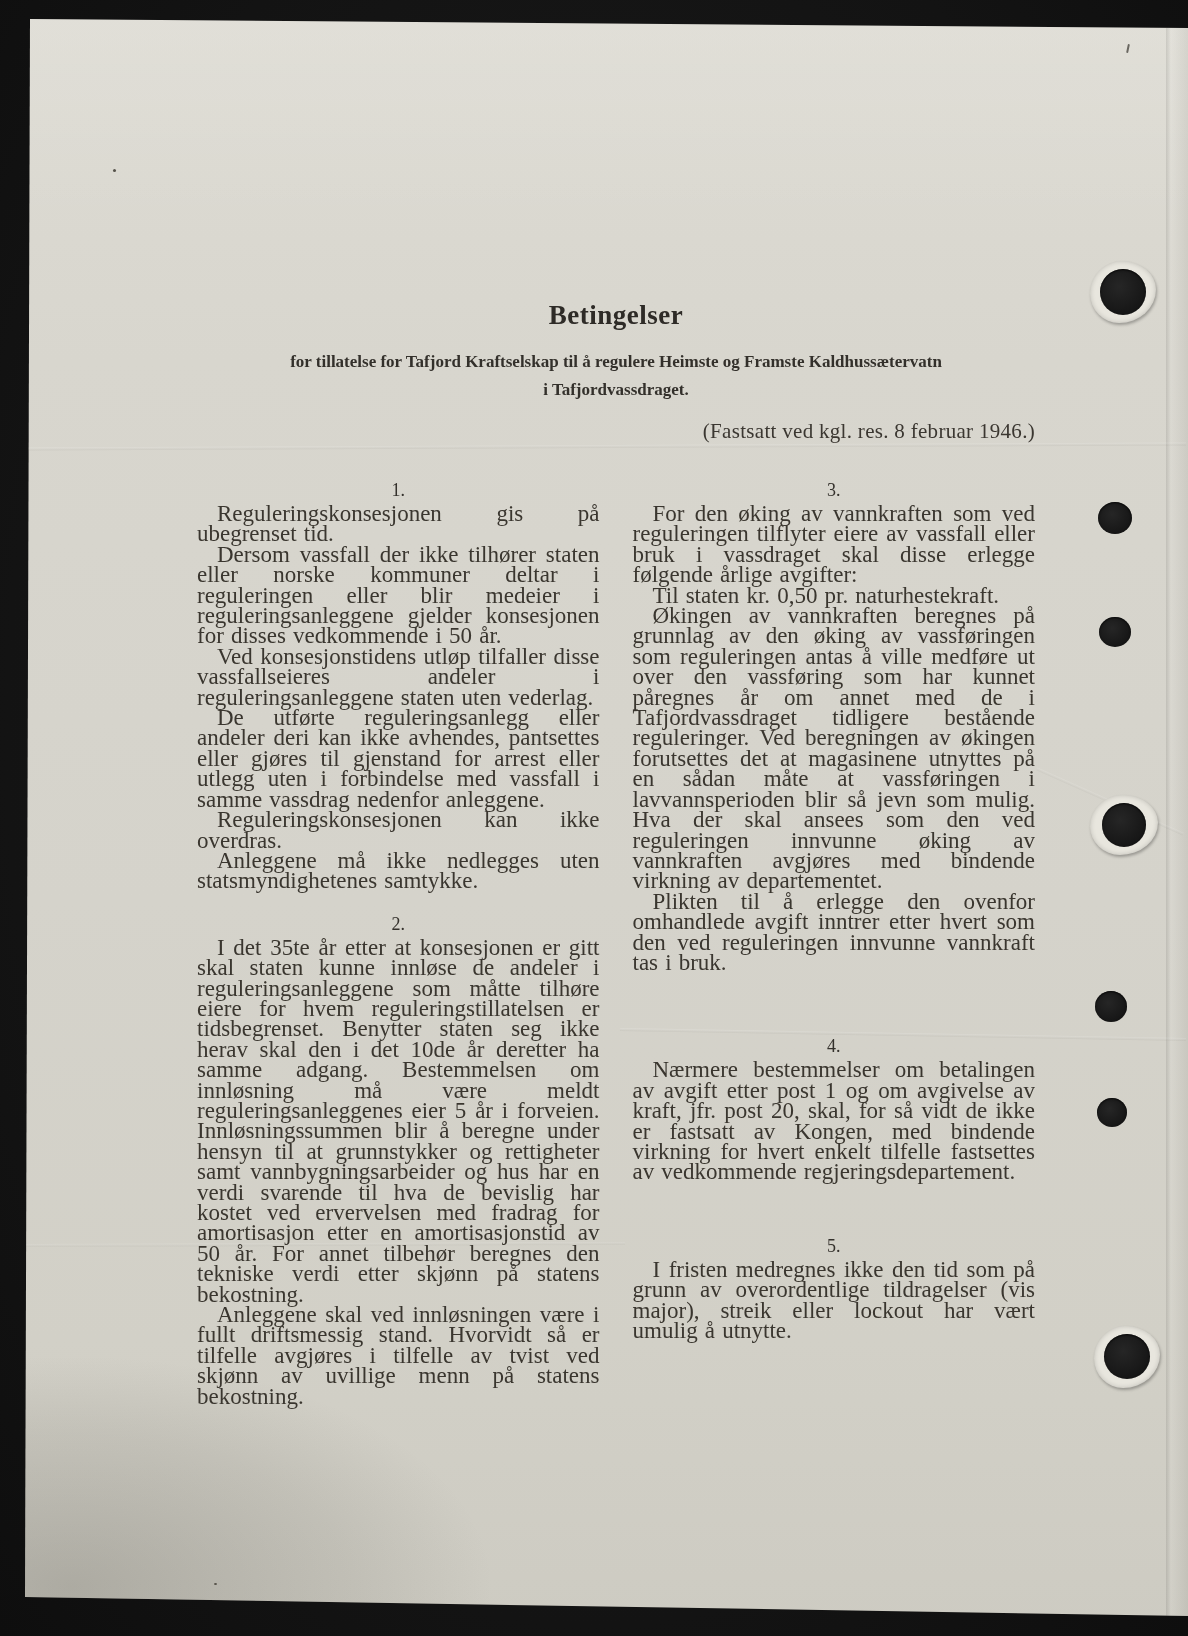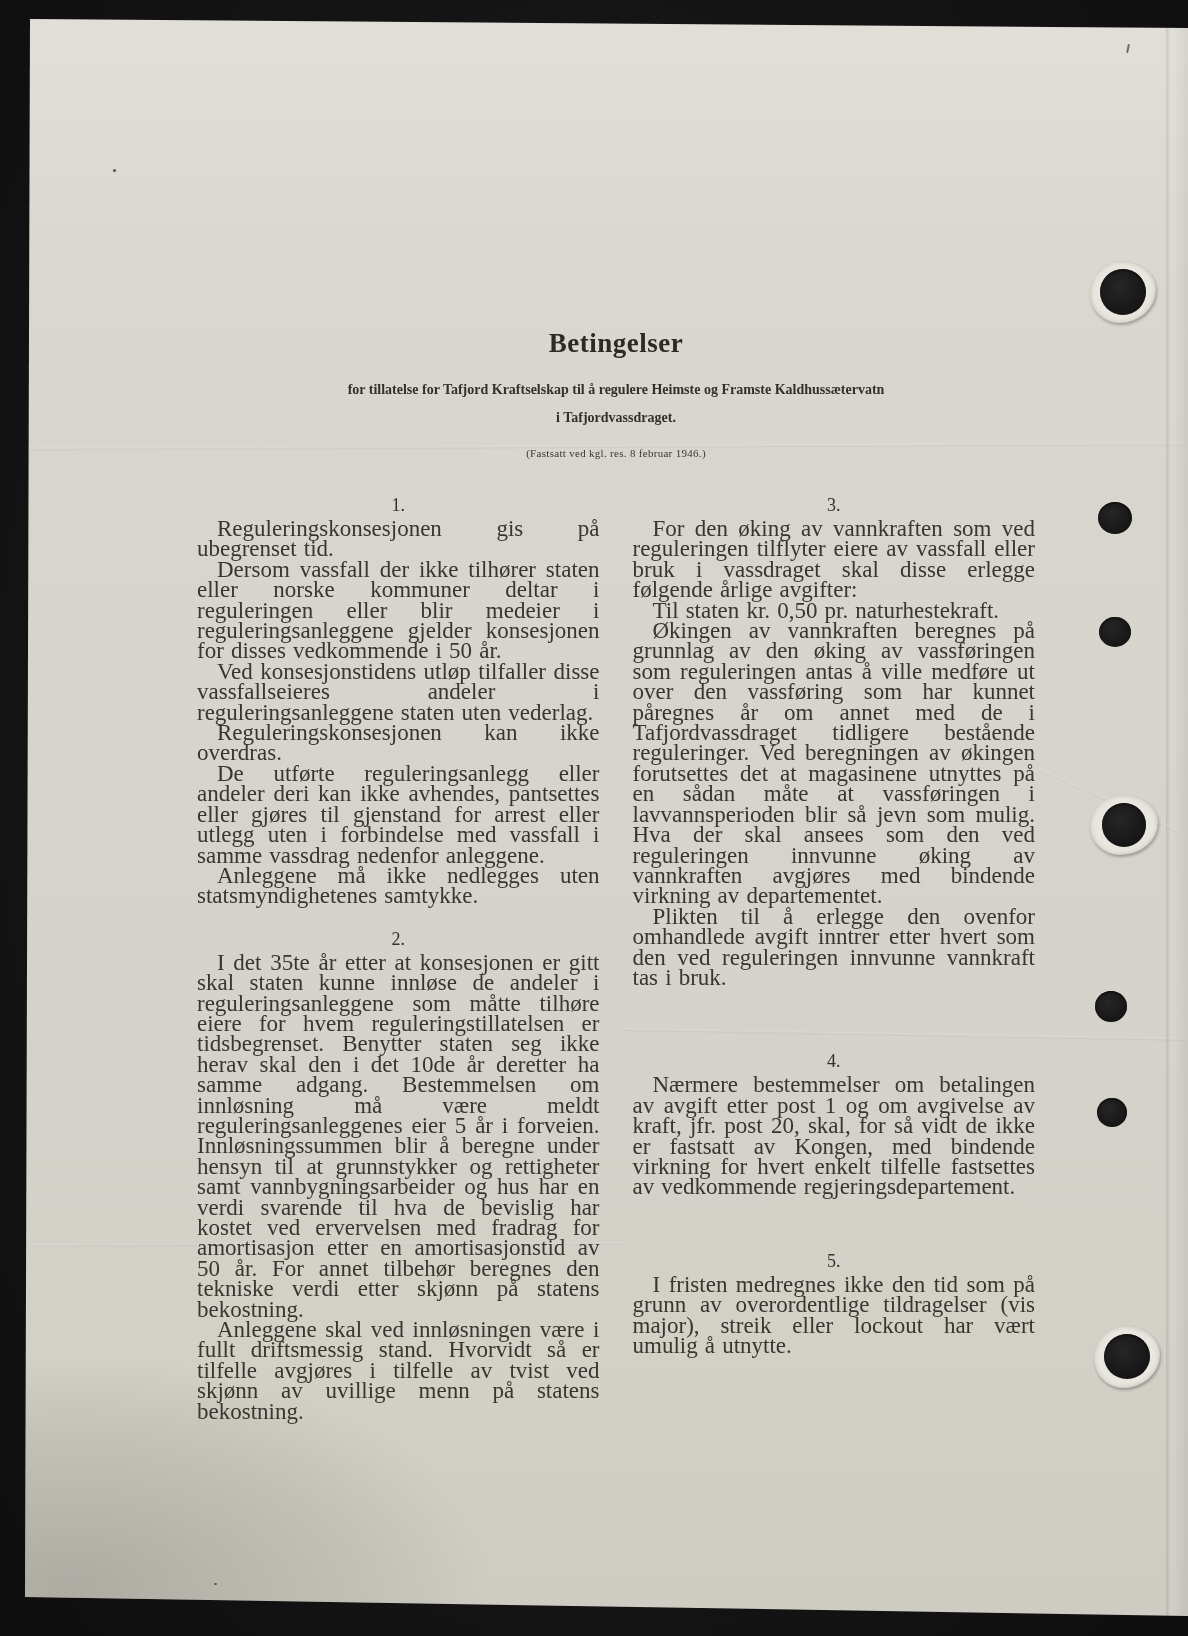--- a/index.html
+++ b/index.html
@@ -30,26 +30,26 @@
         border-radius:48% 52% 56% 44% / 52% 46% 54% 48%;
         box-shadow:1px 2px 3px rgba(0,0,0,0.28), inset 0 0 5px rgba(0,0,0,0.18);}
   .hole{position:absolute;border-radius:50%;
         background:radial-gradient(circle at 42% 38%, #262626 0%, #151515 75%);
         box-shadow:inset 0 1px 2px rgba(0,0,0,0.8);}
   
   .speck{position:absolute;background:#55524a;border-radius:50%;}
   .stray-mark{position:absolute;width:2px;height:9px;background:#4c4a44;
         transform:rotate(12deg);border-radius:1px;opacity:.8;}
   
-  .content{position:absolute;left:197px;top:300px;width:838px;color:#38342f;margin-top:28px;}
+  .content{position:absolute;left:197px;top:300px;width:838px;color:#38342f;}
   .doc-title{margin:0;text-align:center;font-size:27px;font-weight:bold;
         letter-spacing:0.5px;color:#2e2b27;}
-  .doc-subtitle{margin:17px 0 0 0;text-align:center;font-size:14px;font-weight:bold;
+  .doc-subtitle{margin:17px 0 0 0;text-align:center;font-size:17px;font-weight:bold;
         line-height:28px;color:#33302b;}
-  .dateline{margin:15px 0 0 0;text-align:center;font-size:11px;color:#3b3731;
+  .dateline{margin:15px 0 0 0;text-align:right;font-size:21px;color:#3b3731;
         letter-spacing:0.3px;}
   .cols{display:flex;gap:33px;margin-top:35px;}
   .col{width:403px;}
   section{display:block;}
   .secnum{text-align:center;font-size:18px;line-height:22px;margin:0 0 3px 0;color:#34312c;}
   .gap-sm .secnum{margin-top:21px;}
   .gap-lg .secnum{margin-top:62px;}
   .gap-xl .secnum{margin-top:52px;}
   .col p{margin:0;text-indent:20px;text-align:justify;font-size:23px;
         line-height:20.4px;word-spacing:0.06em;hyphens:auto;color:#3a362f;}
@@ -72,22 +72,22 @@
       <p class="doc-subtitle"><span>for tillatelse for Tafjord Kraftselskap til å regulere Heimste og Framste Kaldhussætervatn</span><br><span>i Tafjordvassdraget.</span></p>
       <p class="dateline">(Fastsatt ved kgl. res. 8 februar 1946.)</p>
 
       <div class="cols">
         <div class="col">
           <section>
             <div class="secnum">1.</div>
             <p>Reguleringskonsesjonen gis på ubegrenset tid.</p>
             <p>Dersom vassfall der ikke tilhører staten eller norske kommuner deltar i reguleringen eller blir medeier i reguleringsanleggene gjelder konsesjonen for disses vedkommende i 50 år.</p>
             <p>Ved konsesjonstidens utløp tilfaller disse vassfallseieres andeler i reguleringsanleggene staten uten vederlag.</p>
+            <p>De utførte reguleringsanlegg eller andeler deri kan ikke avhendes, pantsettes eller gjøres til gjenstand for arrest eller utlegg uten i forbindelse med vassfall i samme vassdrag nedenfor anleggene.</p>
             <p>Reguleringskonsesjonen kan ikke overdras.</p>
-            <p>De utførte reguleringsanlegg eller andeler deri kan ikke avhendes, pantsettes eller gjøres til gjenstand for arrest eller utlegg uten i forbindelse med vassfall i samme vassdrag nedenfor anleggene.</p>
             <p>Anleggene må ikke nedlegges uten statsmyndighetenes samtykke.</p>
           </section>
           <section class="gap-sm">
             <div class="secnum">2.</div>
             <p>I det 35te år etter at konsesjonen er gitt skal staten kunne innløse de andeler i reguleringsanleggene som måtte tilhøre eiere for hvem reguleringstillatelsen er tidsbegrenset. Benytter staten seg ikke herav skal den i det 10de år deretter ha samme adgang. Bestemmelsen om innløsning må være meldt reguleringsanleggenes eier 5 år i forveien. Innløsningssummen blir å beregne under hensyn til at grunnstykker og rettigheter samt vannbygningsarbeider og hus har en verdi svarende til hva de bevislig har kostet ved ervervelsen med fradrag for amortisasjon etter en amortisasjonstid av 50 år. For annet tilbehør beregnes den tekniske verdi etter skjønn på statens bekostning.</p>
             <p>Anleggene skal ved innløsningen være i fullt driftsmessig stand. Hvorvidt så er tilfelle avgjøres i tilfelle av tvist ved skjønn av uvillige menn på statens bekostning.</p>
           </section>
         </div>
 
         <div class="col">

